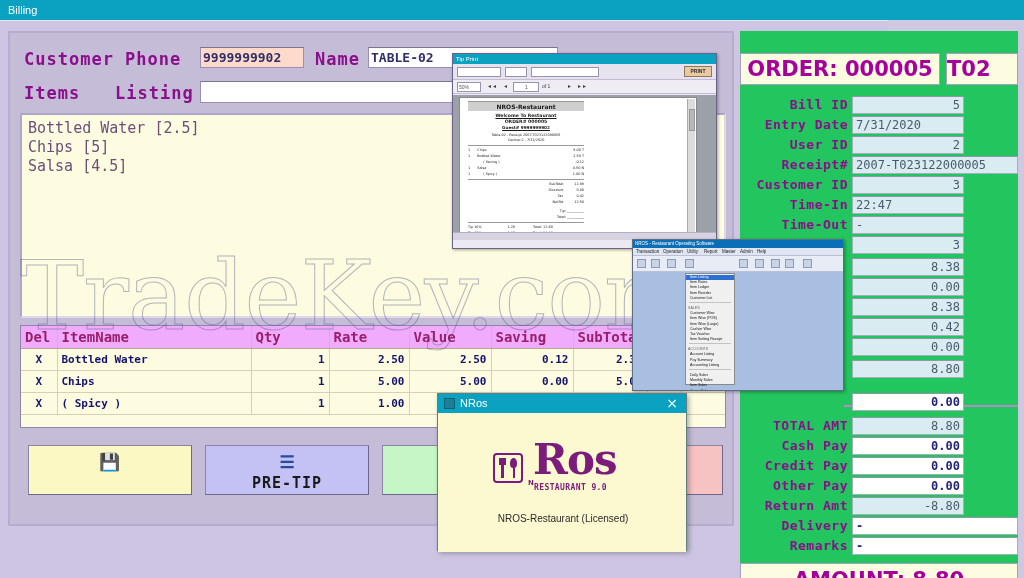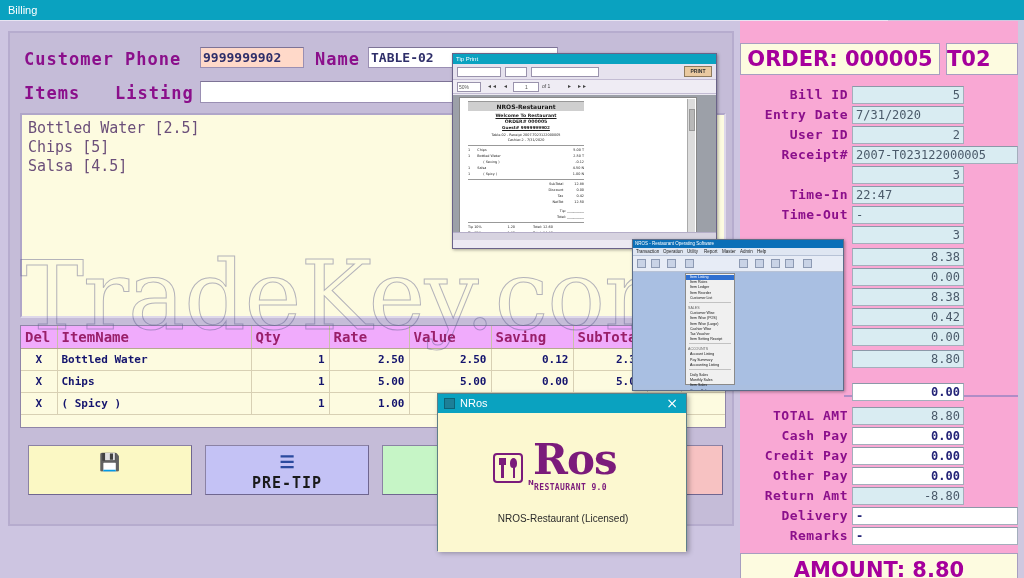--- a/index.html
+++ b/index.html
@@ -110,22 +110,22 @@
   }
   .btn .bico { display:block; height:24px; line-height:24px; font-size:17px; color:#2b4a9e; }
   .btn .blab { display:block; letter-spacing:1px; }
   .btn-save  { left:8px;   width:164px; background:#fbf8c4; }
   .btn-pretip{ left:185px; width:164px; background:#c4c2f5; }
   .btn-pay   { left:362px; width:164px; background:#c6f5c6; }
   .btn-cancel{ left:539px; width:164px; background:#f7c2c2; }
 
   
   .rightpane {
-    position:absolute; left:740px; top:0; width:278px; height:532px;
-    background:#f9a8d4;
+    position:absolute; left:740px; top:10px; width:278px; height:532px;
+    background:#22c55e;
   }
   .orderbar {
     position:absolute; left:0; top:22px; width:200px; height:32px;
     background:#fdfbe0; border:1px solid #a79ec0;
     color:#a5009c; font-family:"DejaVu Sans", sans-serif;
     font-weight:bold; font-size:21px; text-align:center; line-height:30px;
     letter-spacing:0px;
   }
   .tablebar {
     position:absolute; left:206px; top:22px; width:72px; height:32px;
@@ -429,20 +429,21 @@
       </div>
       <div class="frow" style="top:106px;">
         <span class="flab">User ID</span>
         <span class="fval wide">2</span>
       </div>
       <div class="frow" style="top:126px;">
         <span class="flab">Receipt#</span>
         <span class="fval xwide left">2007-T023122000005</span>
       </div>
       <div class="frow" style="top:146px;">
+        <span class="flab">Customer ID</span>
         <span class="fval wide">3</span>
       </div>
       <div class="frow" style="top:166px;">
         <span class="flab">Time-In</span>
         <span class="fval wide left">22:47</span>
       </div>
       <div class="frow" style="top:186px;">
         <span class="flab">Time-Out</span>
         <span class="fval wide left">-</span>
       </div>

